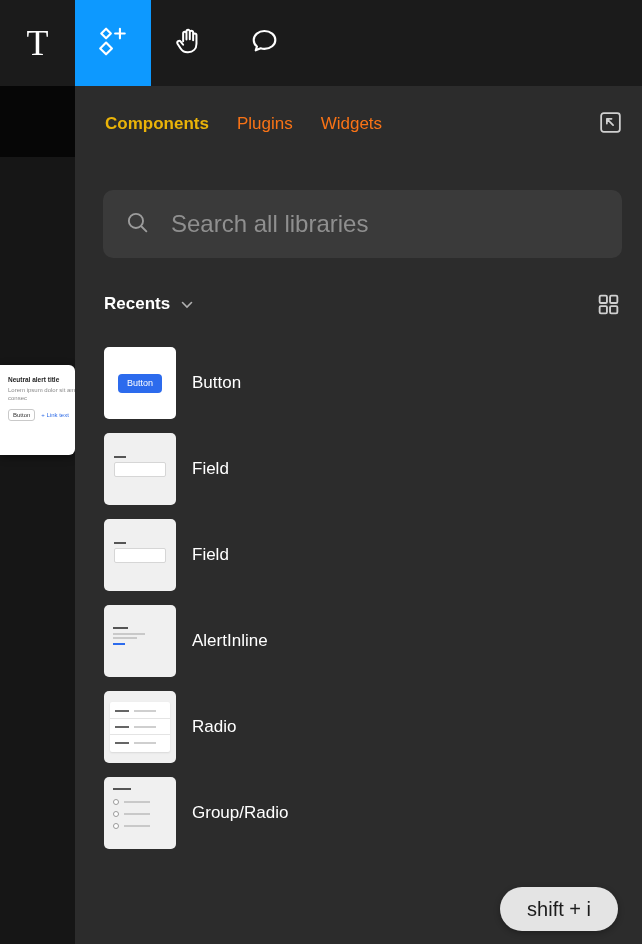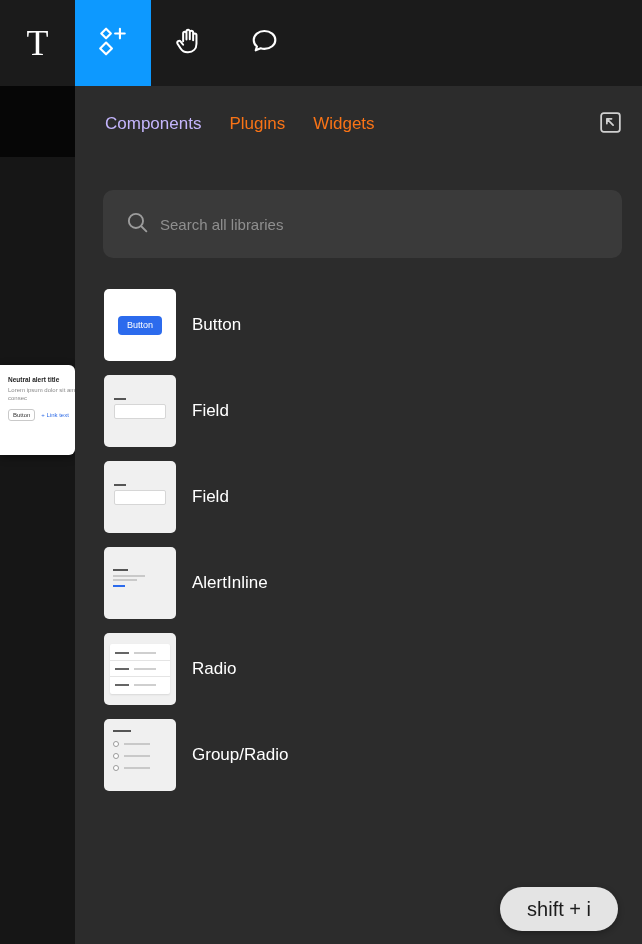--- a/index.html
+++ b/index.html
@@ -30,28 +30,28 @@
   .toolbar { position:absolute; top:0; left:0; width:642px; height:86px; background:#1b1b1b; display:flex; z-index:5; }
   .tool { width:75px; height:86px; display:flex; align-items:center; justify-content:center; cursor:pointer; }
   .tool.active { background:#0d99ff; width:76px; }
   .t-glyph { font-family:"Liberation Serif", serif; font-size:36px; color:#ffffff; line-height:1; }
 
   
   .panel { position:absolute; left:75px; top:86px; width:567px; height:858px; background:#2c2c2c; z-index:4; }
 
   .tabs { padding:26px 20px 0 30px; display:flex; align-items:center; gap:28px; position:relative; }
   .tab { font-size:17px; color:#f97316; line-height:24px; cursor:pointer; }
-  .tab.active { color:#c4b5fd; font-weight:400; }
+  .tab.active { color:#eab308; font-weight:700; }
   .jump { position:absolute; right:16px; top:20px; width:32px; height:32px; background:none; border:none; cursor:pointer; display:flex; align-items:center; justify-content:center; }
 
   .search { margin:54px 20px 0 28px; height:68px; background:#3a3a3a; border-radius:10px; display:flex; align-items:center; padding:0 22px; }
   .search svg { flex-shrink:0; }
   .search input {
-    flex:1; margin-left:10px; background:transparent; border:none; outline:none;
-    font-family:"Liberation Sans", sans-serif; font-size:15px; color:#ffffff;
+    flex:1; margin-left:21px; background:transparent; border:none; outline:none;
+    font-family:"Liberation Sans", sans-serif; font-size:24px; color:#ffffff;
   }
   .search input::placeholder { color:#8f8f8f; }
 
   .section-head { margin:34px 20px 0 29px; display:flex; align-items:center; justify-content:space-between; height:24px; }
   .recents { display:flex; align-items:center; cursor:pointer; }
   .recents-title { font-size:17px; font-weight:700; color:#ffffff; }
   .recents svg { margin-left:11px; }
   .grid-btn { background:none; border:none; cursor:pointer; display:flex; align-items:center; justify-content:center; width:28px; height:28px; }
 
   .items { margin:31px 0 0 29px; }
@@ -172,20 +172,38 @@
   <div class="search">
     <span>
       <svg width="25" height="25" viewBox="0 0 24 24" fill="none" stroke="#9c9c9c" stroke-width="1.8" stroke-linecap="round">
         <circle cx="10.5" cy="10.5" r="6.8"></circle>
         <line x1="15.6" y1="15.6" x2="20.5" y2="20.5"></line>
       </svg>
     </span>
     <input type="text" placeholder="Search all libraries" style="">
   </div>
 
+  <div class="section-head">
+    <div class="recents">
+      <span class="recents-title">Recents</span>
+      <span>
+        <svg width="12" height="8" viewBox="0 0 12 8" fill="none" stroke="#b0b0b0" stroke-width="1.6" stroke-linecap="round">
+          <path d="M1.5 1.5 L6 6 L10.5 1.5"></path>
+        </svg>
+      </span>
+    </div>
+    <button class="grid-btn">
+      <svg width="25" height="25" viewBox="0 0 24 24" fill="none" stroke="#d0d0d0" stroke-width="1.8">
+        <rect x="3.5" y="3.5" width="7" height="7" rx="1.2"></rect>
+        <rect x="13.5" y="3.5" width="7" height="7" rx="1.2"></rect>
+        <rect x="3.5" y="13.5" width="7" height="7" rx="1.2"></rect>
+        <rect x="13.5" y="13.5" width="7" height="7" rx="1.2"></rect>
+      </svg>
+    </button>
+  </div>
 
   <div class="items">
 
     <div class="item">
       <div class="thumb thumb-button">
         <span class="mini-btn">Button</span>
       </div>
       <span class="item-label">Button</span>
     </div>
 

